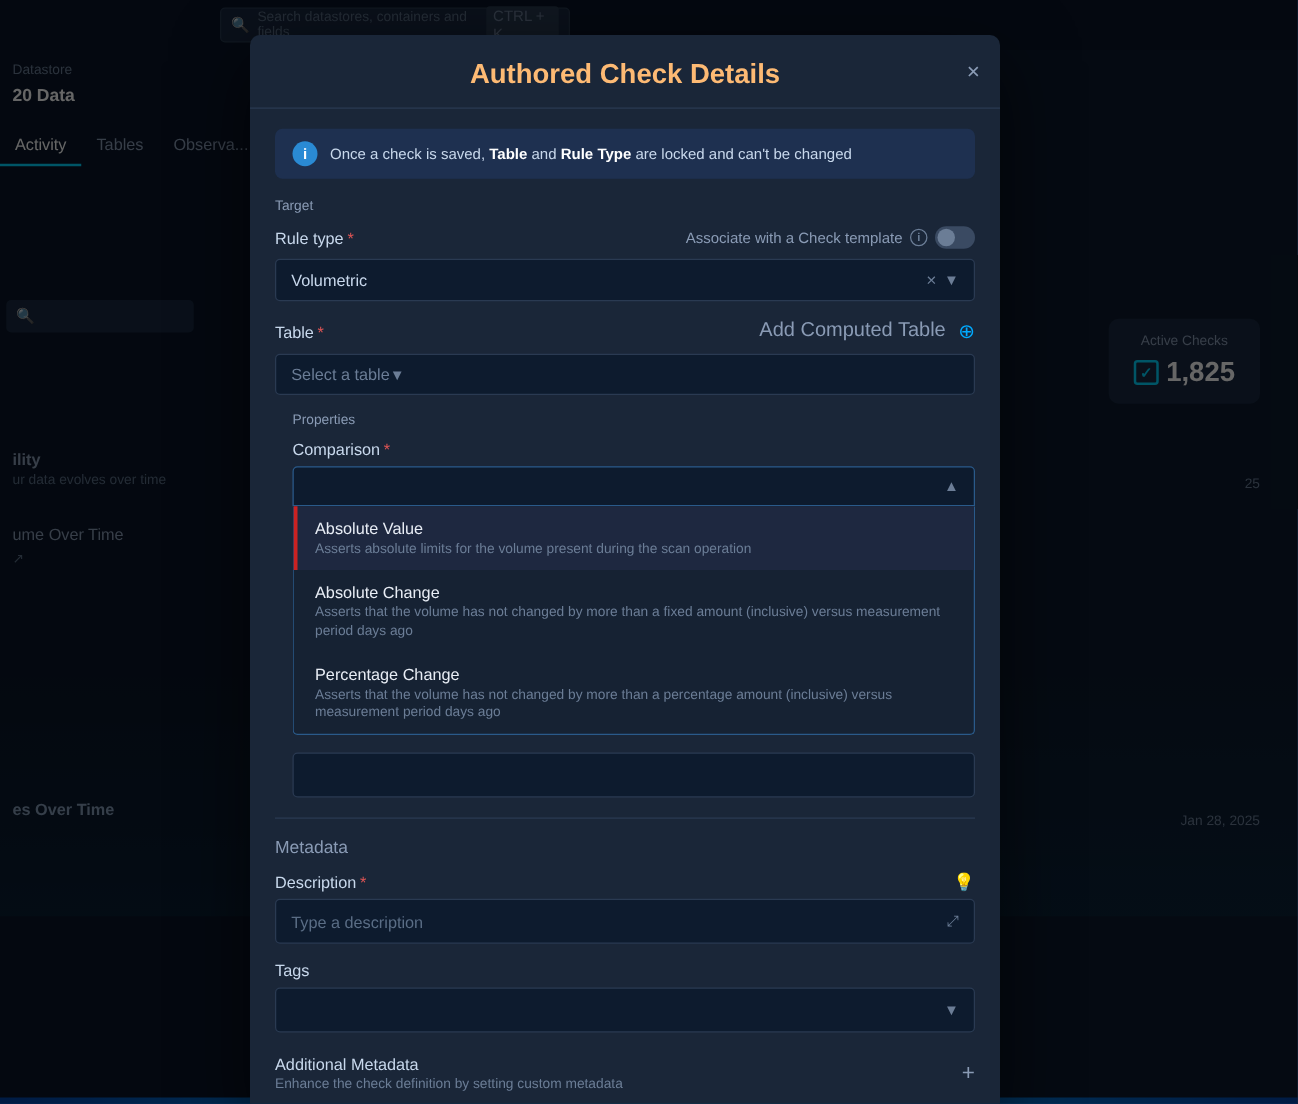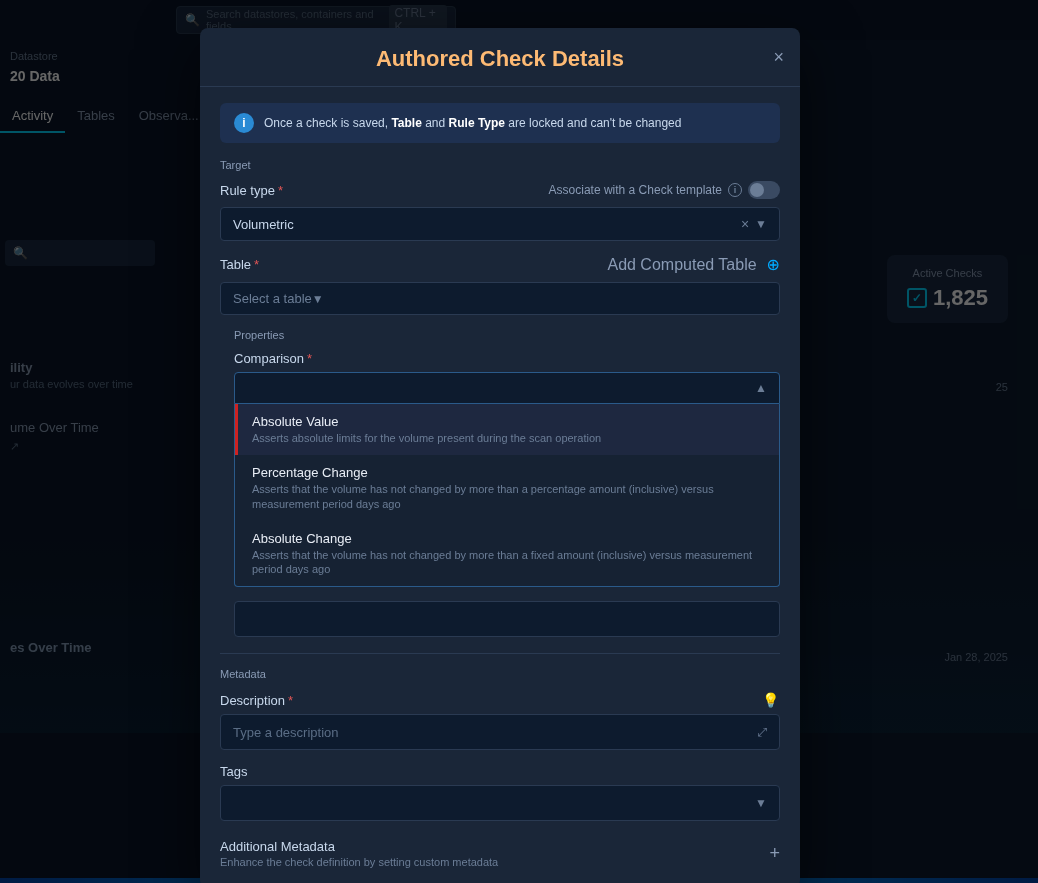--- a/index.html
+++ b/index.html
@@ -441,21 +441,21 @@
 
     
     .metadata-section {
       border-top: 1px solid #2a3a52;
       padding-top: 14px;
       margin-top: 4px;
     }
 
     .section-title {
       color: #8a9bb5;
-      font-size: 11px;
+      font-size: 14px;
       margin-bottom: 12px;
     }
 
     
     .description-row {
       display: flex;
       align-items: center;
       justify-content: space-between;
       margin-bottom: 6px;
     }
@@ -735,27 +735,27 @@
       </div>
 
       <div class="dropdown-options">
 
         <div class="dropdown-option selected" style="border-left:3px solid #cc2222;background:#1e2840;">
           <div class="option-name">Absolute Value</div>
           <div class="option-desc">Asserts absolute limits for the volume present during the scan operation</div>
         </div>
 
         <div class="dropdown-option" style="border-left:3px solid transparent;">
+          <div class="option-name">Absolute Change</div>
+          <div class="option-desc">Asserts that the volume has not changed by more than a fixed amount (inclusive) versus measurement period days ago</div>
+        </div>
+
+        <div class="dropdown-option" style="border-left:3px solid transparent;">
           <div class="option-name">Percentage Change</div>
           <div class="option-desc">Asserts that the volume has not changed by more than a percentage amount (inclusive) versus measurement period days ago</div>
-        </div>
-
-        <div class="dropdown-option" style="border-left:3px solid transparent;">
-          <div class="option-name">Absolute Change</div>
-          <div class="option-desc">Asserts that the volume has not changed by more than a fixed amount (inclusive) versus measurement period days ago</div>
         </div>
       </div>
 
       <div class="max-value-input"></div>
     </div>
 
     <div class="metadata-section">
       <div class="section-title">Metadata</div>
 
       <div class="description-row">

